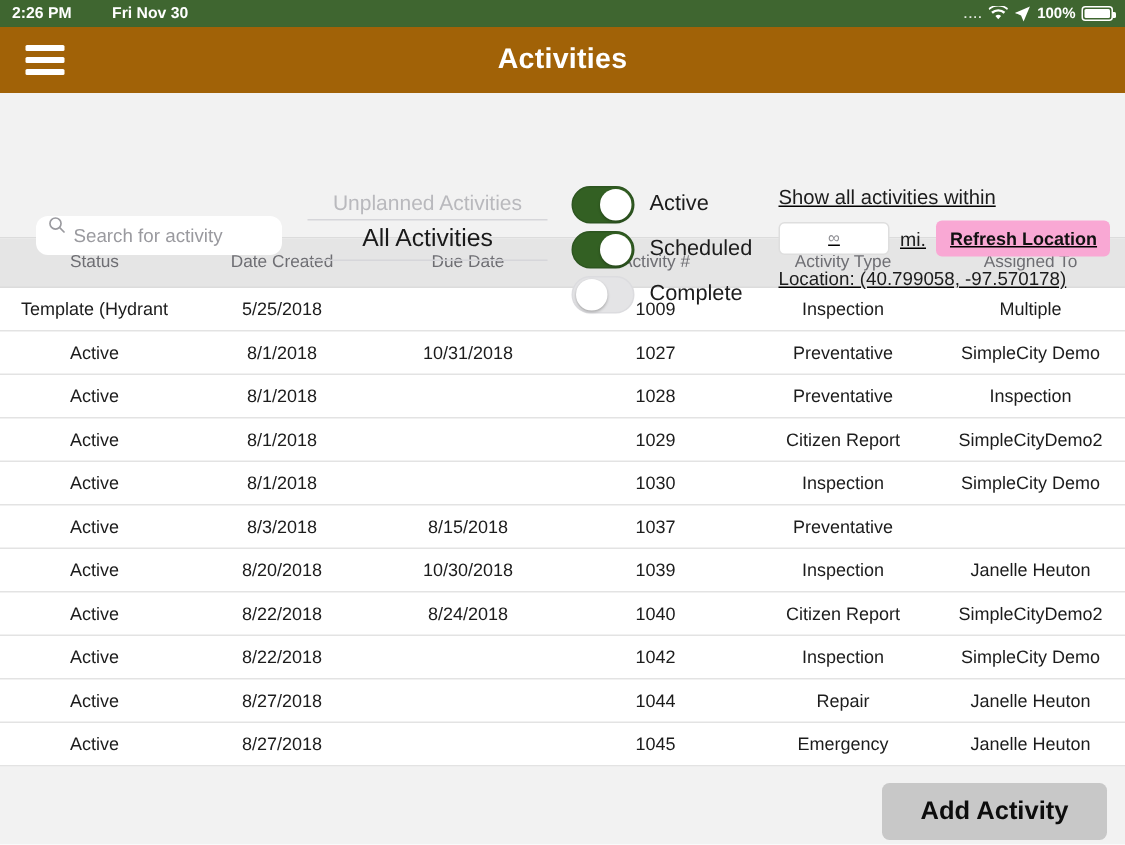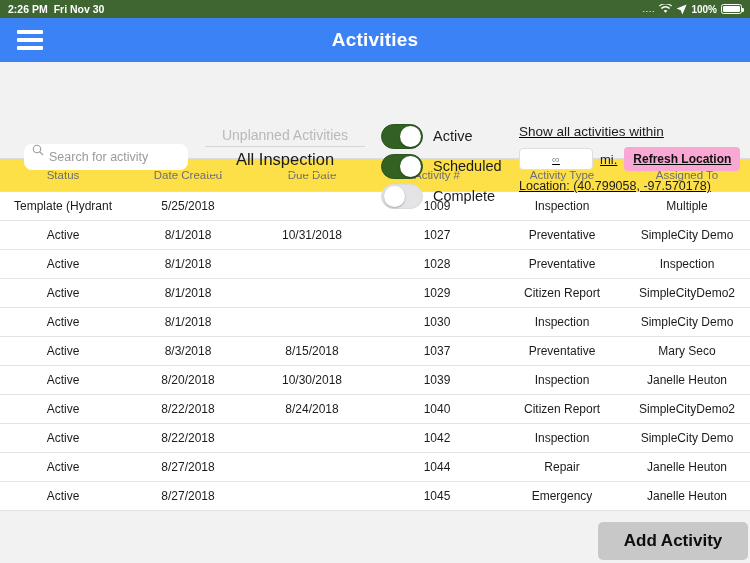--- a/index.html
+++ b/index.html
@@ -10,37 +10,37 @@
     overflow: hidden;
   }
   .screen { position: relative; width: 750px; height: 563px; background: #f2f2f2; }
 
   
   .statusbar {
     height: 18px; background: #3f6630; color: #ffffff;
     display: flex; align-items: center; justify-content: space-between;
     padding: 0 8px; font-size: 10.5px; font-weight: bold;
   }
-  .sb-left { display: flex; align-items: center; gap: 6px; }
+  .sb-left { display: flex; align-items: center; gap: 27px; }
   .sb-right { display: flex; align-items: center; gap: 4px; font-size: 10px; }
   .sb-dots { letter-spacing: 1px; font-size: 8px; opacity: .85; }
   .ic { display: inline-block; line-height: 0; }
   .batt {
     width: 21px; height: 10px; border: 1.2px solid #ffffff; border-radius: 2.5px;
     position: relative; display: inline-block;
   }
   .batt::after {
     content: ""; position: absolute; right: -3px; top: 3px;
     width: 1.6px; height: 4px; background: #ffffff; border-radius: 0 1px 1px 0;
   }
   .batt > i { position: absolute; left: 1px; top: 1px; bottom: 1px; right: 1px; background: #fff; border-radius: 1px; display:block; }
 
   
   .navbar {
-    height: 44px; background: #3b82f6; position: relative;
+    height: 44px; background: #a16207; position: relative;
     display: flex; align-items: center;
     box-shadow: 0 1px 2px rgba(0,0,0,.25);
   }
   .hamburger {
     margin-left: 17px; width: 26px; height: 20px;
     display: flex; flex-direction: column; justify-content: space-between; cursor: pointer;
   }
   .hamburger span { display: block; height: 4px; background: #ffffff; border-radius: 1px; }
   .nav-title {
     position: absolute; left: 0; right: 0; text-align: center;
@@ -98,35 +98,35 @@
   .refresh-btn {
     background: #f9a8d4; border: 0; border-radius: 4px; padding: 5px 9px;
     font-size: 12px; color: #111111; font-weight: bold; cursor: pointer;
     font-family: "Liberation Sans", sans-serif;
   }
   .loc-coords { font-size: 12.5px; color: #1c1c1c; margin-top: 8px; }
 
   
   .table { background: #ffffff; border-top: 1px solid #dcdcdc; }
   .trow { display: flex; align-items: center; height: 29px; border-bottom: 1px solid #e3e3e3; }
-  .thead { height: 33px; border-bottom: 1px solid #dcdcdc; background: #fde047; }
+  .thead { height: 33px; border-bottom: 1px solid #dcdcdc; background: #e5e5e5; }
   .thead .cell { color: #6e6e73; font-size: 11.5px; }
   .cell { font-size: 12px; color: #1c1c1c; text-align: center; padding: 0 4px;
           white-space: nowrap; overflow: hidden; text-overflow: clip; }
   .c-status { width: 126px; }
   .c-created { width: 124px; }
   .c-due { width: 124px; }
   .c-num { width: 126px; }
   .c-type { width: 124px; }
   .c-assigned { width: 126px; }
 
   
   .footer { position: absolute; left: 0; right: 0; bottom: 0; height: 47px; background: #f2f2f2; }
   .add-btn {
-    position: absolute; right: 2px; top: 6px;
+    position: absolute; right: 12px; top: 6px;
     background: #c8c8c8; border: 0; border-radius: 5px;
     width: 150px; height: 38px; font-size: 17px; font-weight: bold; color: #0d0d0d;
     cursor: pointer; font-family: "Liberation Sans", sans-serif;
   }
 </style>
 </head>
 <body>
 
 <div class="screen">
 
@@ -173,21 +173,21 @@
               <line x1="7.8" y1="7.8" x2="11" y2="11" stroke="#9a9a9f" stroke-width="1.1"></line>
             </svg>
         </span>
         <input type="text" placeholder="Search for activity" style="">
       </div>
     </div>
 
     <div class="picker">
       <div class="picker-row">Unplanned Activities</div>
       <div class="picker-sep"></div>
-      <div class="picker-row selected">All Inspection</div>
+      <div class="picker-row selected">All Activities</div>
       <div class="picker-sep"></div>
     </div>
 
     <div class="toggles">
       <div class="toggle-row">
         <div class="switch on">
             <span class="knob"></span>
           </div>
         <span class="toggle-label">Active</span>
       </div>
@@ -265,21 +265,20 @@
           <div class="cell c-num">1030</div>
           <div class="cell c-type">Inspection</div>
           <div class="cell c-assigned">SimpleCity Demo</div>
         </div>
         <div class="trow">
           <div class="cell c-status">Active</div>
           <div class="cell c-created">8/3/2018</div>
           <div class="cell c-due">8/15/2018</div>
           <div class="cell c-num">1037</div>
           <div class="cell c-type">Preventative</div>
-          <div class="cell c-assigned">Mary Seco</div>
         </div>
         <div class="trow">
           <div class="cell c-status">Active</div>
           <div class="cell c-created">8/20/2018</div>
           <div class="cell c-due">10/30/2018</div>
           <div class="cell c-num">1039</div>
           <div class="cell c-type">Inspection</div>
           <div class="cell c-assigned">Janelle Heuton</div>
         </div>
         <div class="trow">

